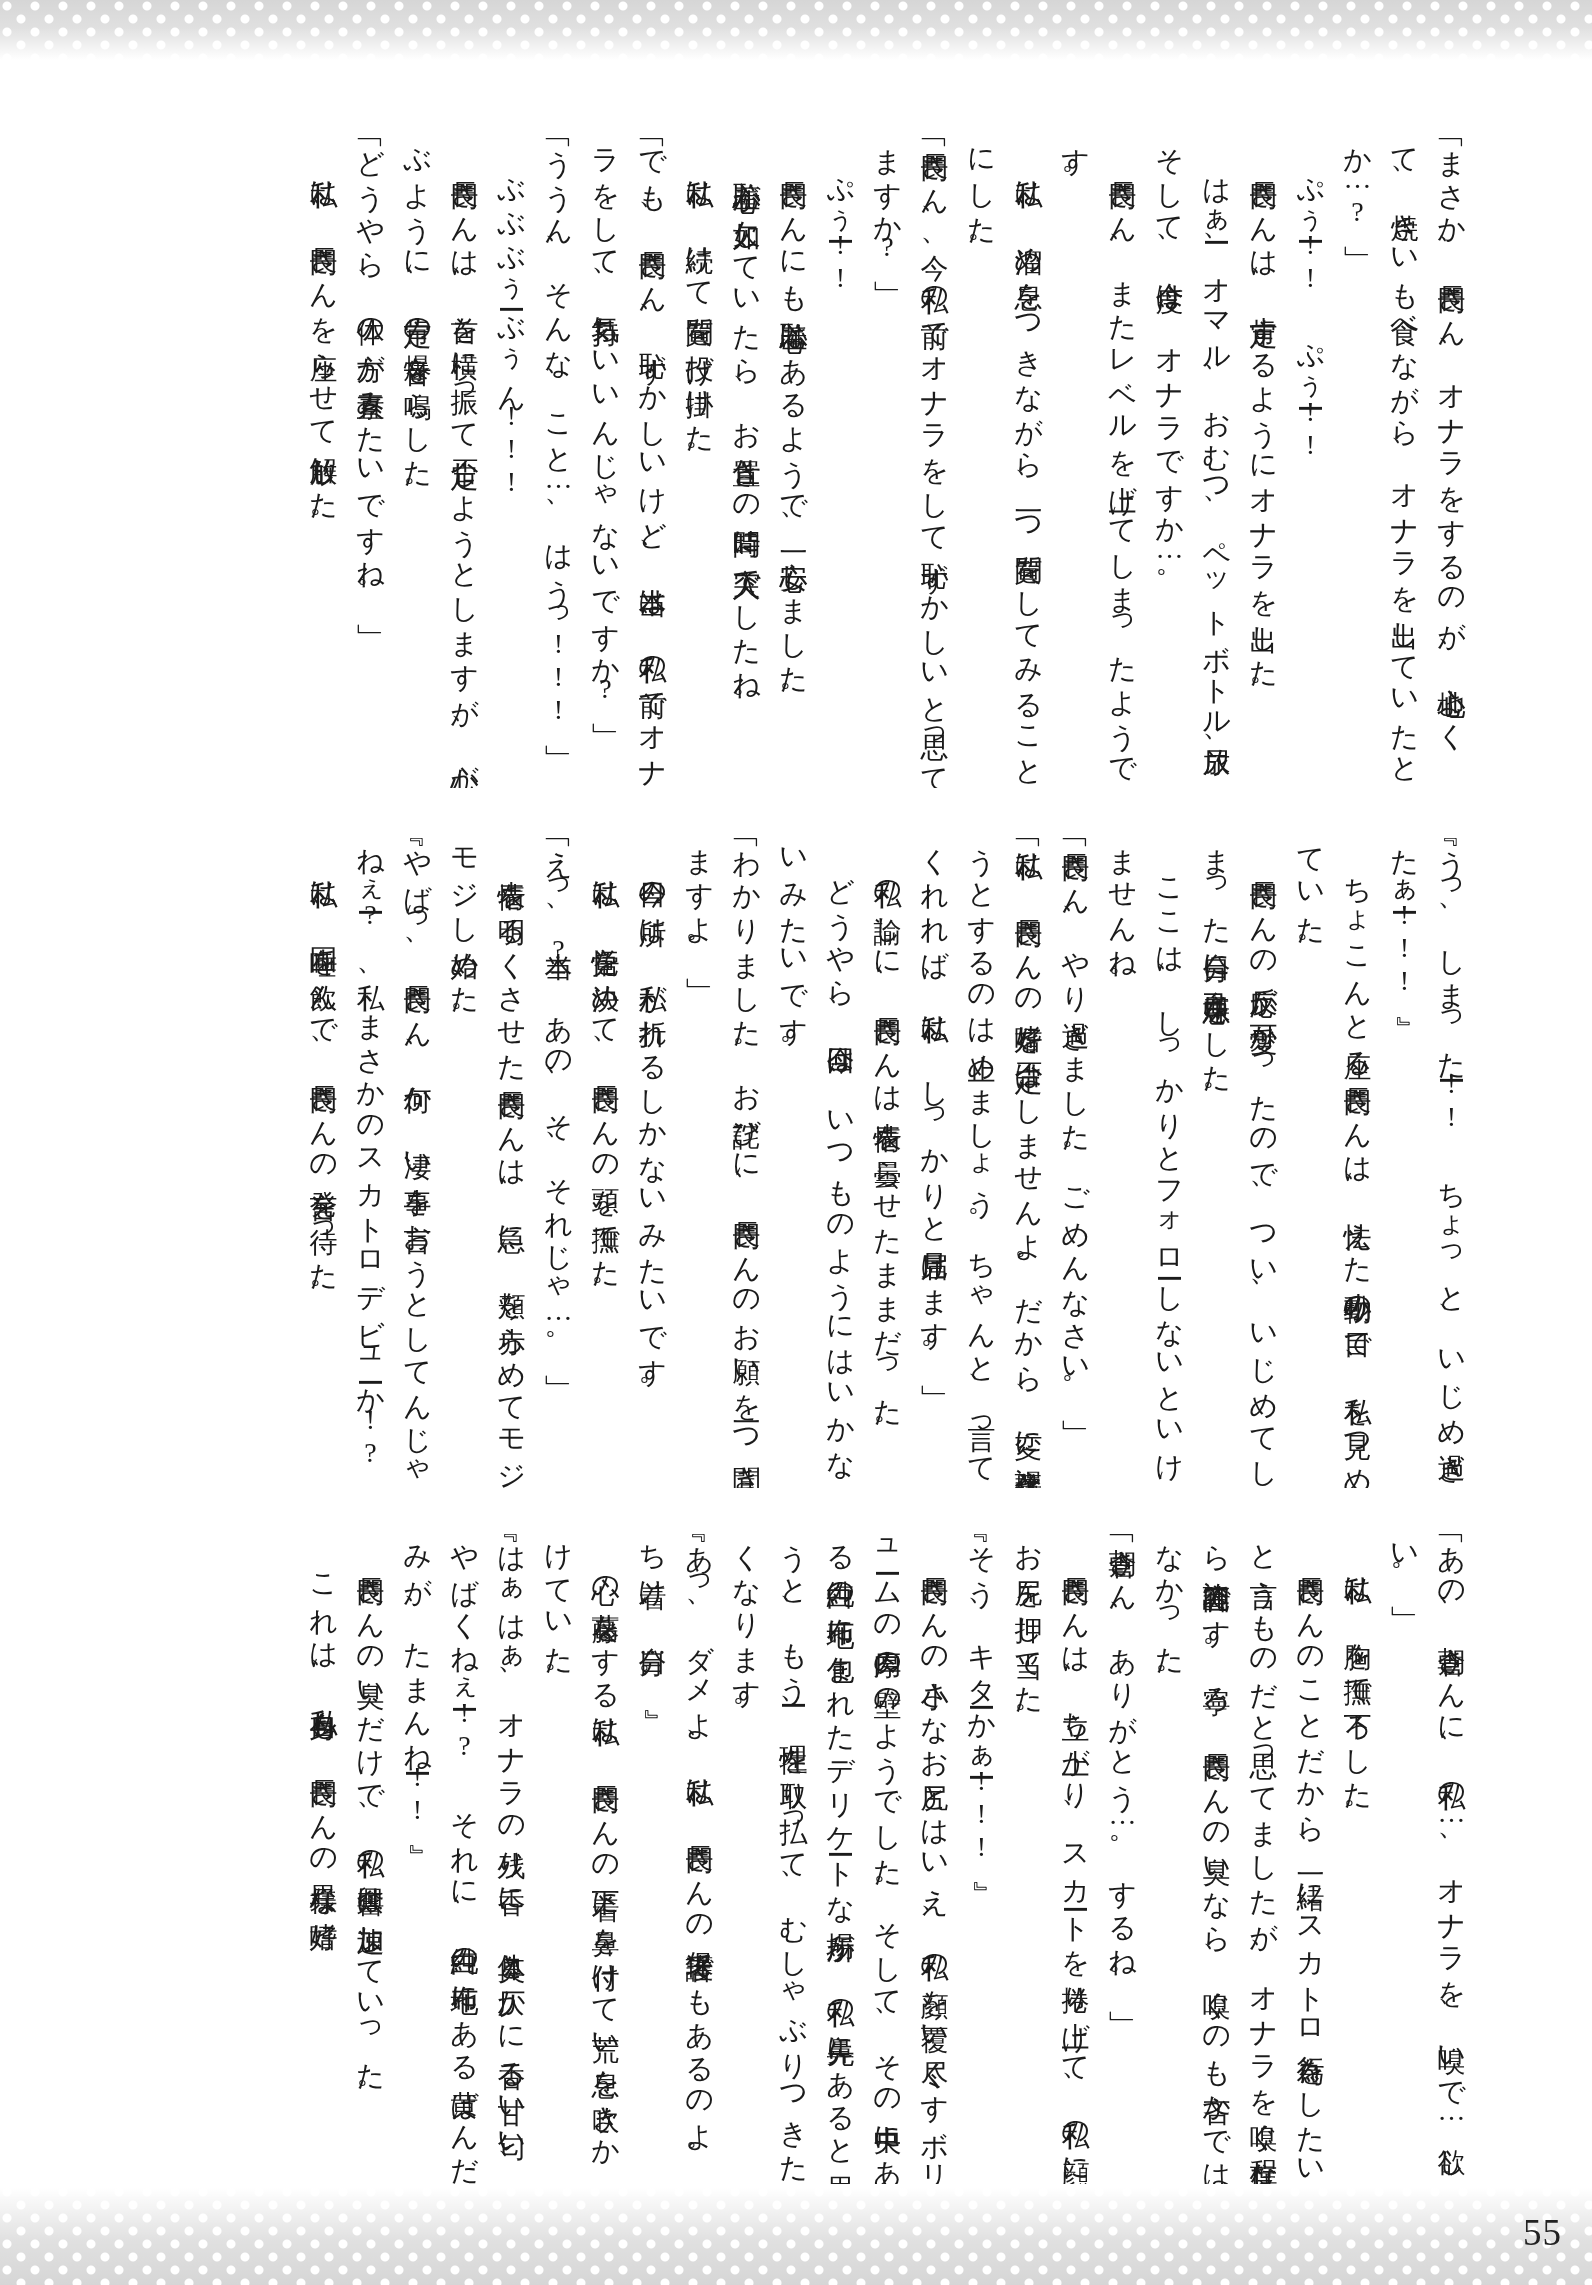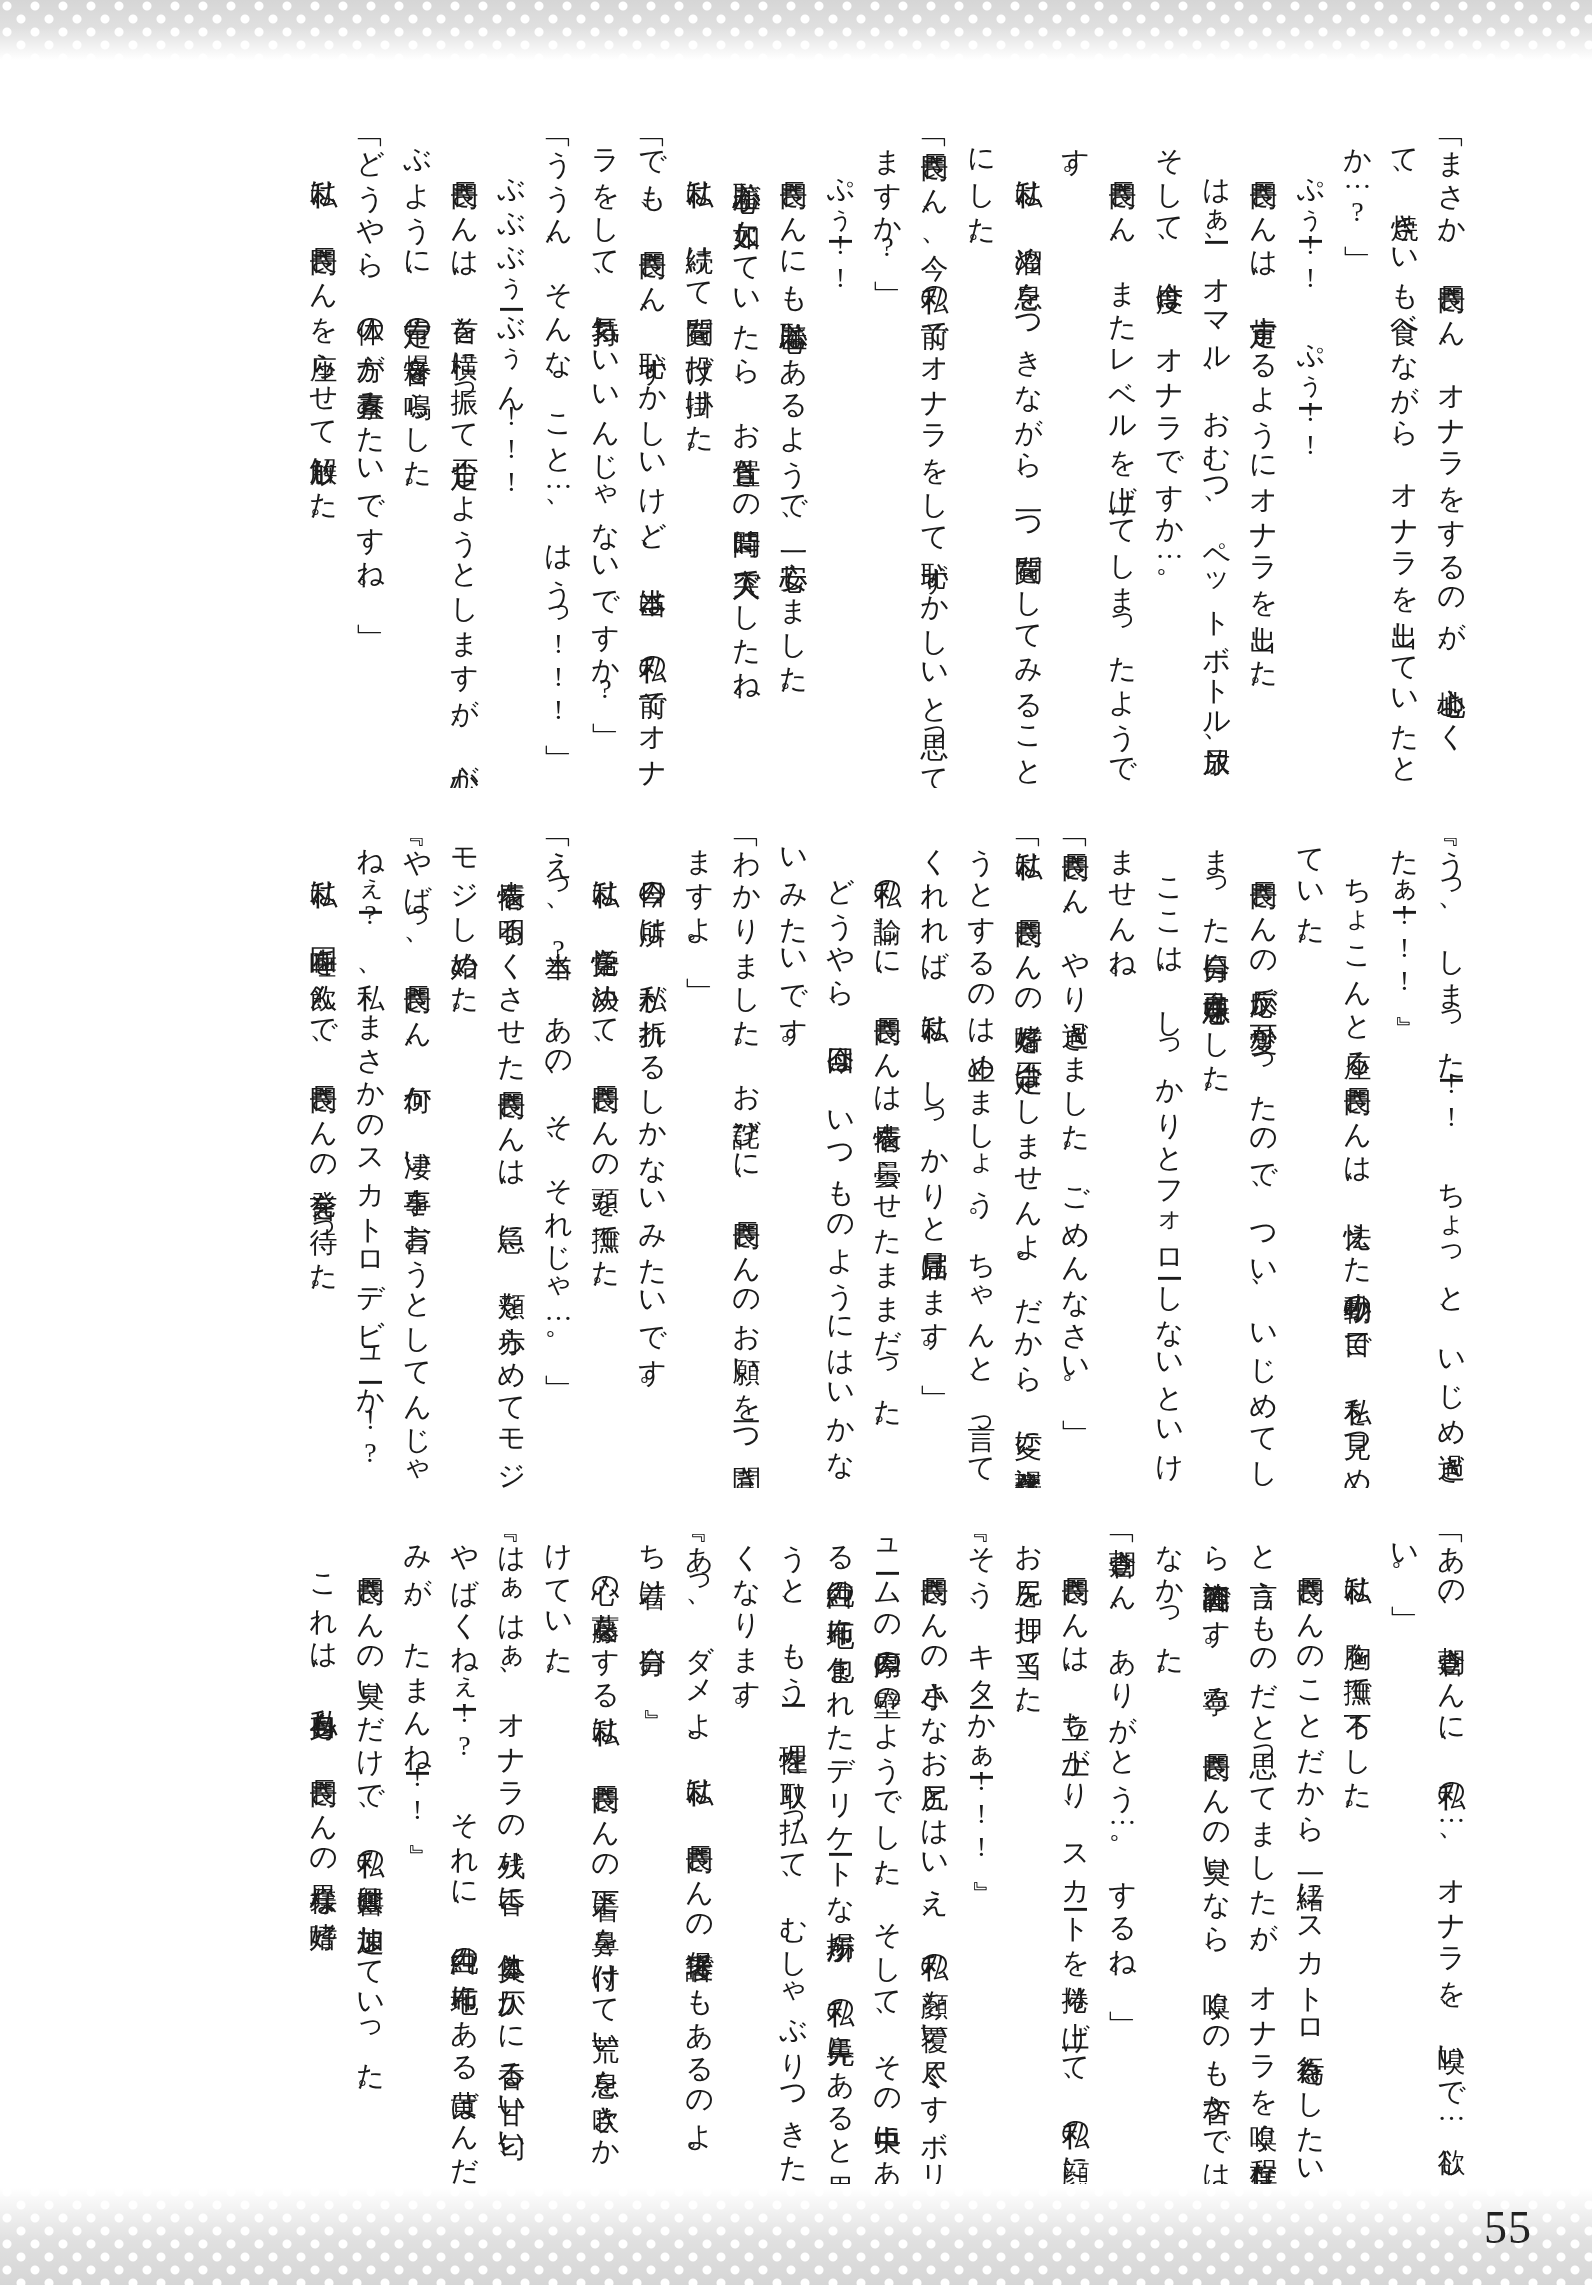--- a/index.html
+++ b/index.html
@@ -52,24 +52,24 @@
     color: #1b1b1b;
     white-space: pre-wrap;
     overflow: hidden;
   }
   #band1 { top: 129px; }
   #band2 { top: 829px; }
   #band3 { top: 1525px; }
   
   .page-number {
     position: absolute;
-    right: 60px;
+    right: 30px;
     bottom: 32px;
     font-family: "Liberation Serif", "DejaVu Serif", serif;
-    font-size: 46px;
+    font-size: 37px;
     color: #222222;
     letter-spacing: 1px;
     margin-top: 18px;
   }
 </style>
 </head>
 <body>
 
 <div class="page">
 

